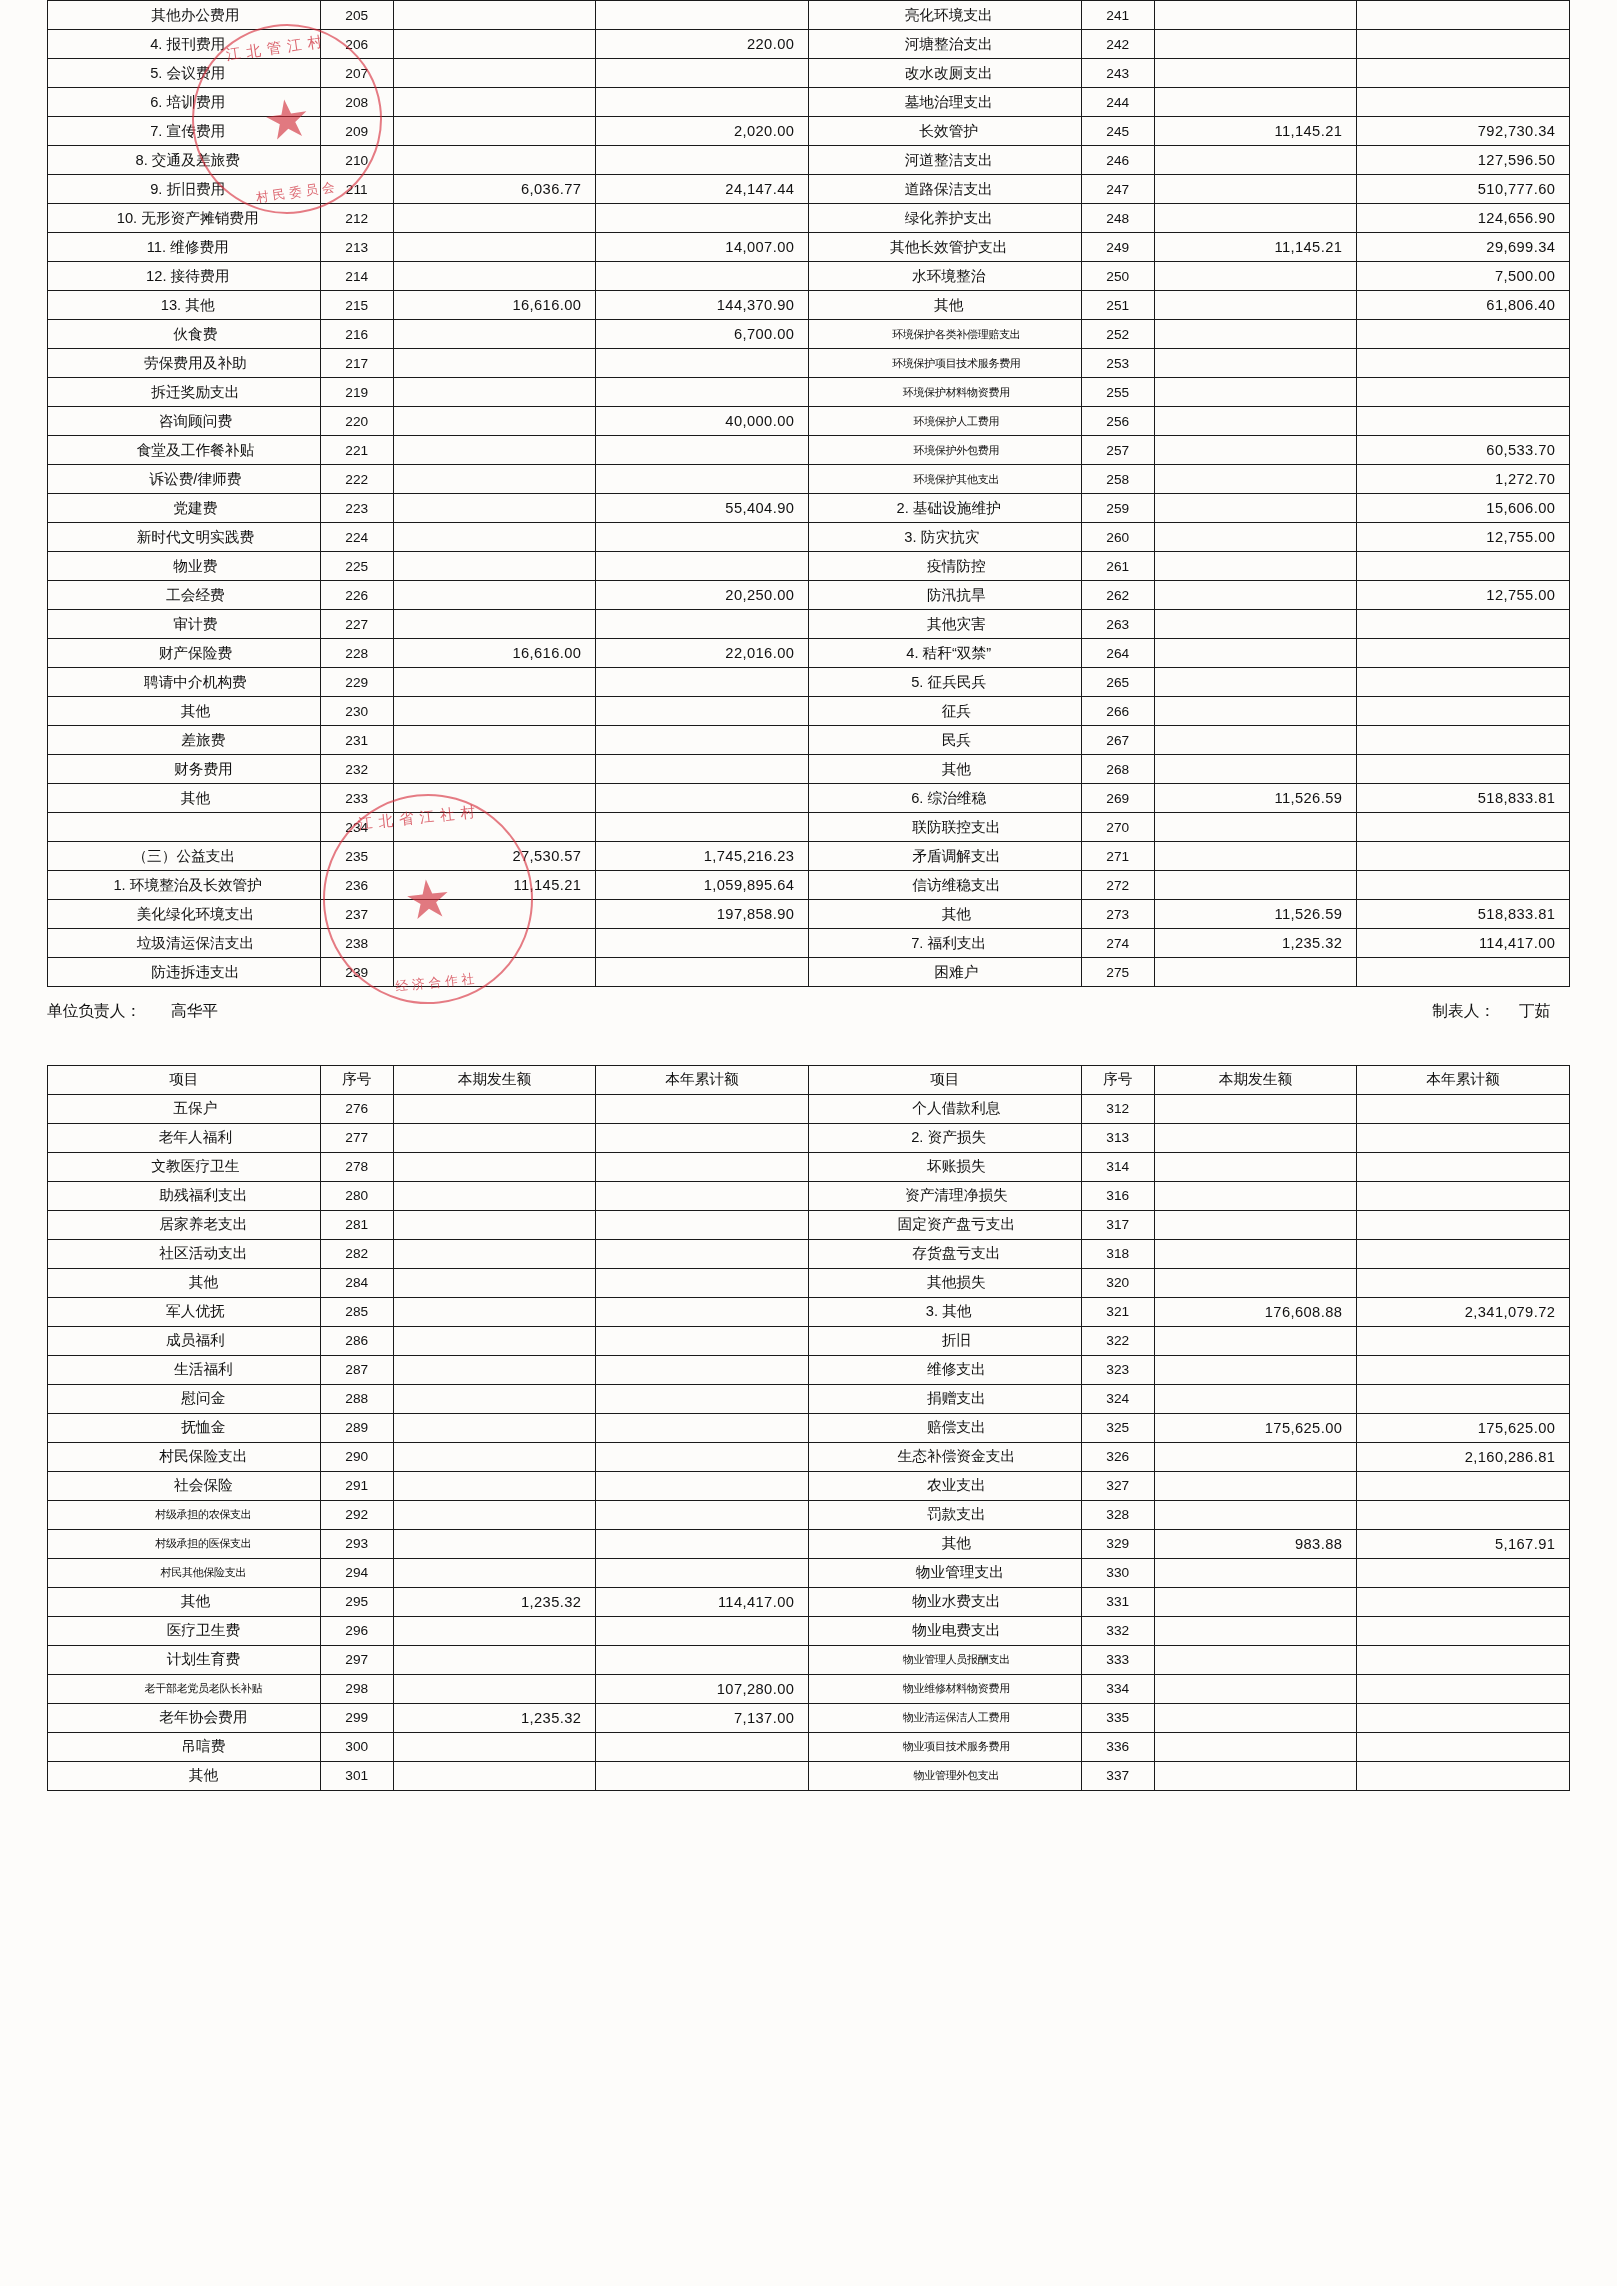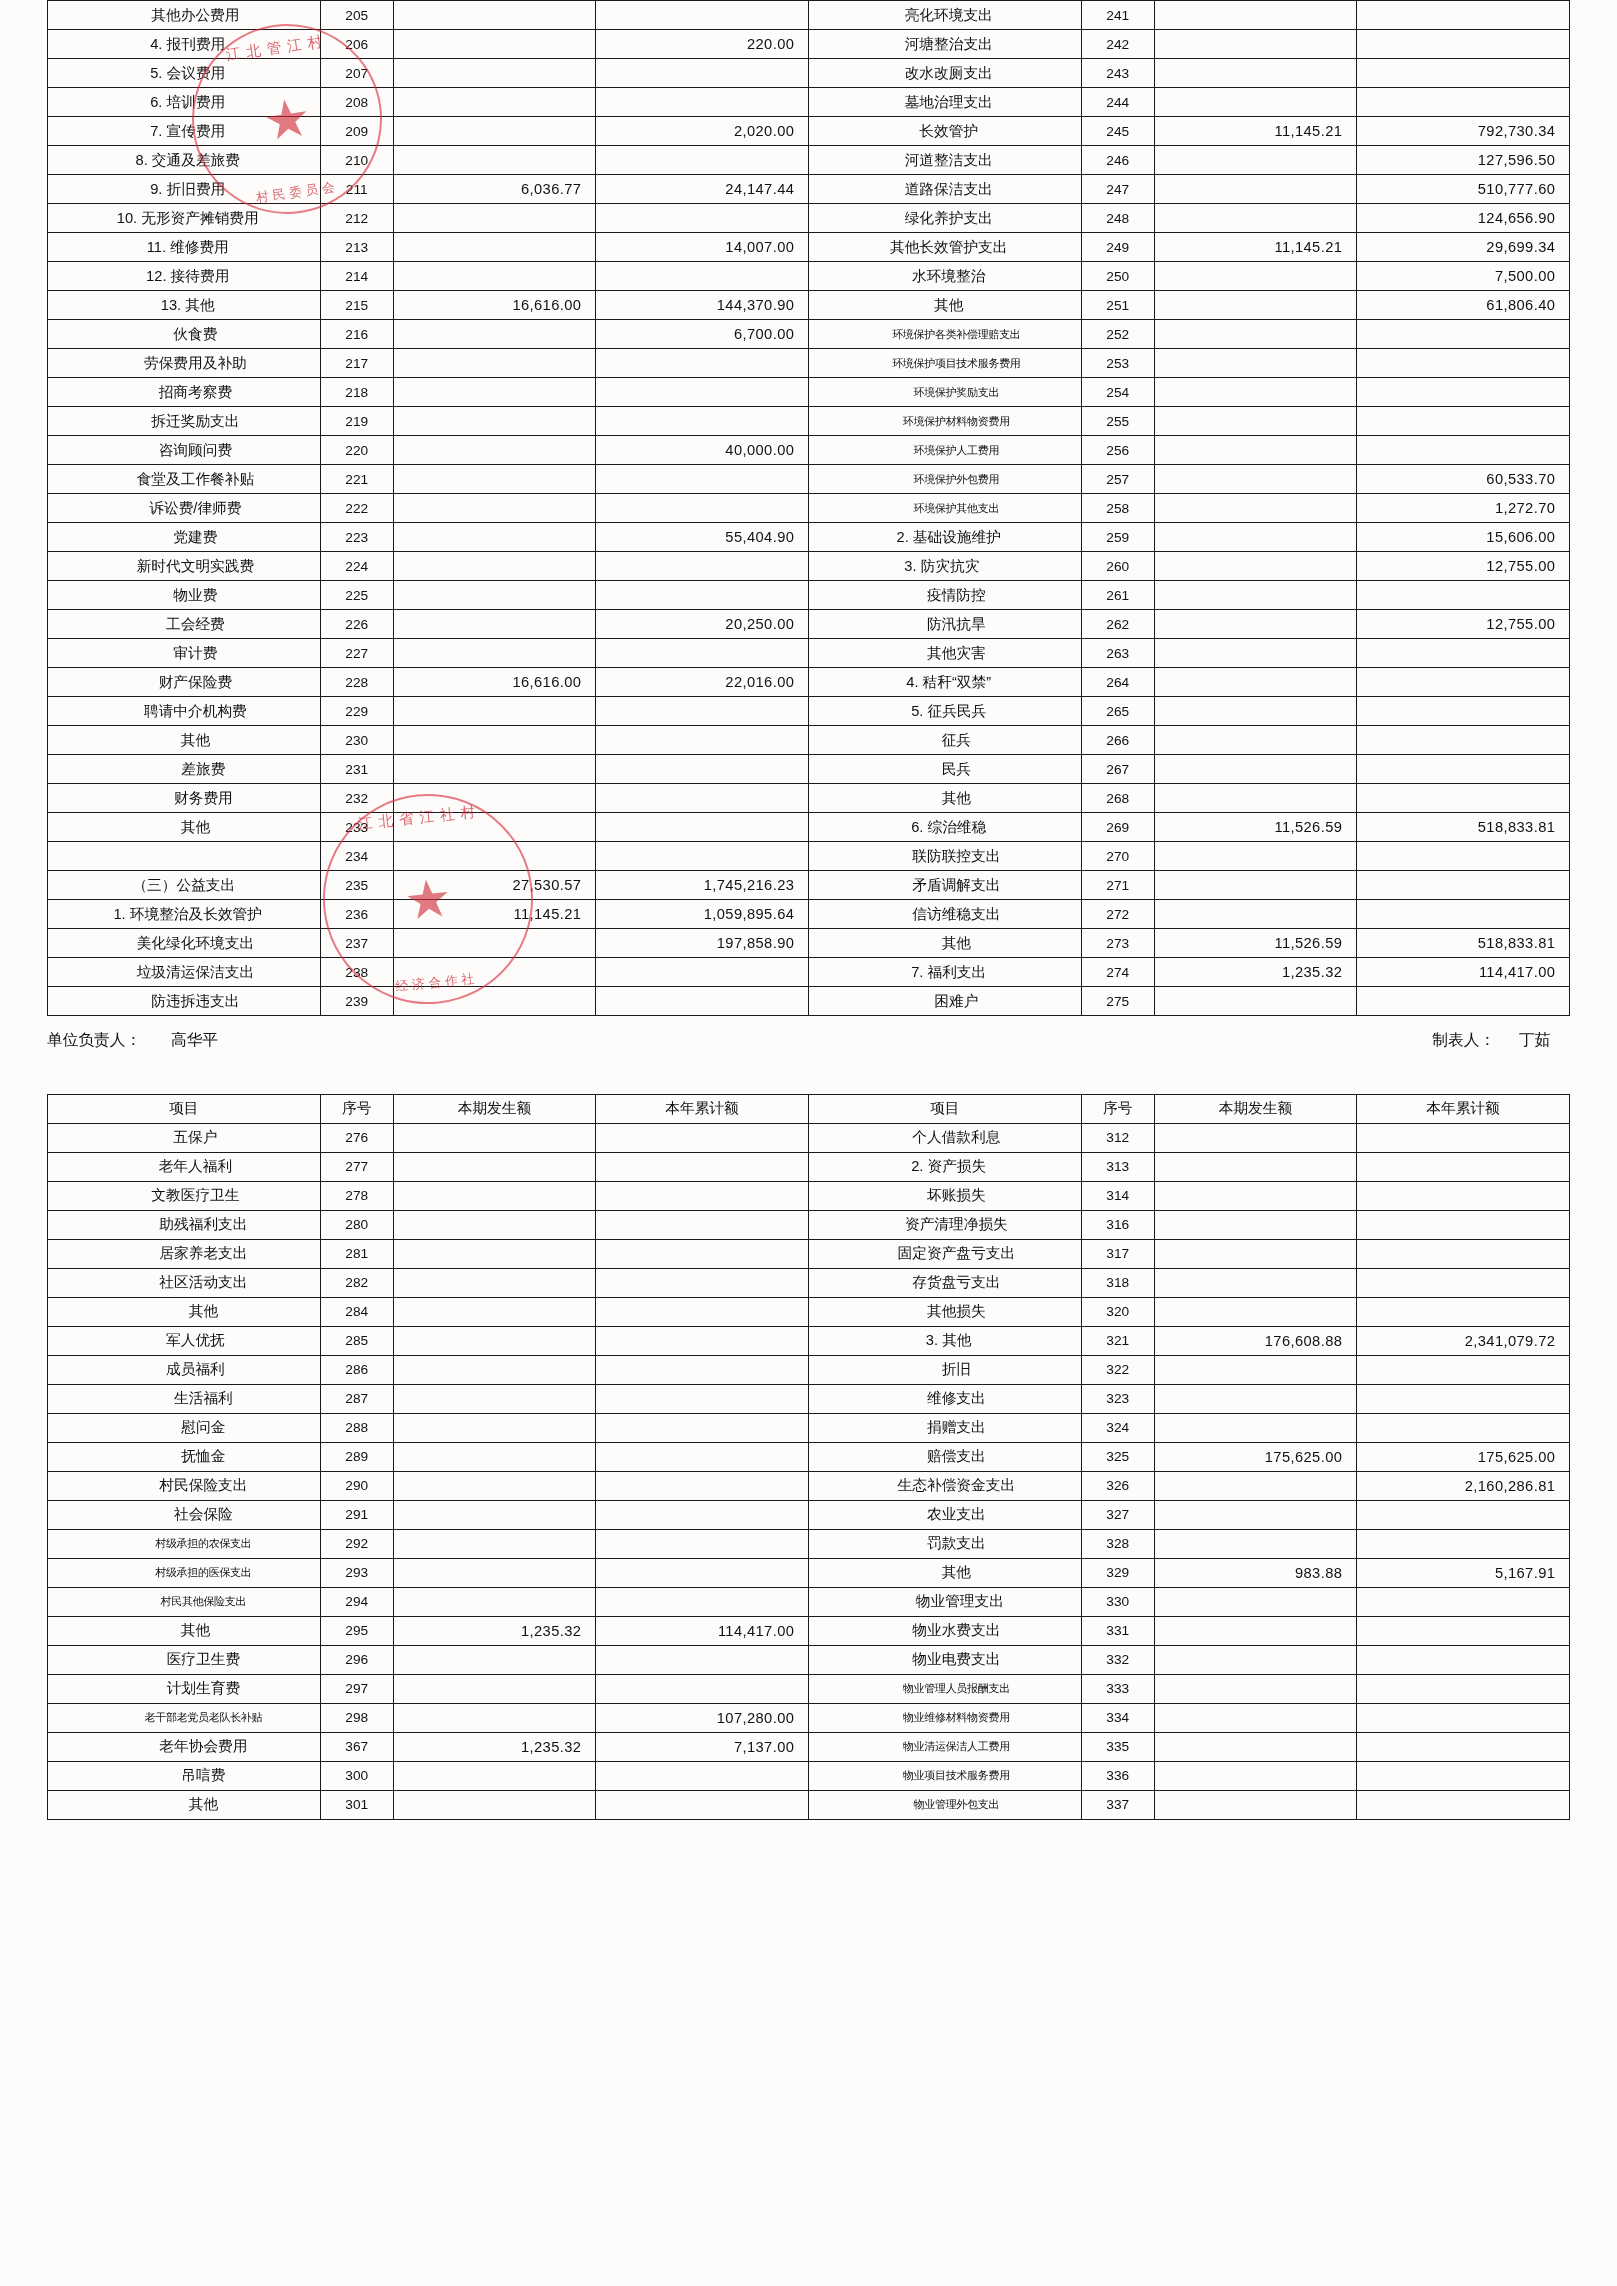--- a/index.html
+++ b/index.html
@@ -244,30 +244,20 @@
             <td class="item" style="padding-left:29px;">劳保费用及补助</td>
             <td class="no">217</td>
             <td class="num"></td>
             <td class="num"></td>
             <td class="item small" style="padding-left:29px;">环境保护项目技术服务费用</td>
             <td class="no">253</td>
             <td class="num"></td>
             <td class="num"></td>
           </tr>
           <tr>
-            <td class="item" style="padding-left:29px;">招商考察费</td>
-            <td class="no">218</td>
-            <td class="num"></td>
-            <td class="num"></td>
-            <td class="item small" style="padding-left:29px;">环境保护奖励支出</td>
-            <td class="no">254</td>
-            <td class="num"></td>
-            <td class="num"></td>
-          </tr>
-          <tr>
             <td class="item" style="padding-left:29px;">拆迁奖励支出</td>
             <td class="no">219</td>
             <td class="num"></td>
             <td class="num"></td>
             <td class="item small" style="padding-left:29px;">环境保护材料物资费用</td>
             <td class="no">255</td>
             <td class="num"></td>
             <td class="num"></td>
           </tr>
           <tr>
@@ -723,21 +713,21 @@
             <td class="no">298</td>
             <td class="num"></td>
             <td class="num">107,280.00</td>
             <td class="item small" style="padding-left:29px;">物业维修材料物资费用</td>
             <td class="no">334</td>
             <td class="num"></td>
             <td class="num"></td>
           </tr>
           <tr>
             <td class="item" style="padding-left:45px;">老年协会费用</td>
-            <td class="no">367</td>
+            <td class="no">299</td>
             <td class="num">1,235.32</td>
             <td class="num">7,137.00</td>
             <td class="item small" style="padding-left:29px;">物业清运保洁人工费用</td>
             <td class="no">335</td>
             <td class="num"></td>
             <td class="num"></td>
           </tr>
           <tr>
             <td class="item" style="padding-left:45px;">吊唁费</td>
             <td class="no">300</td>

